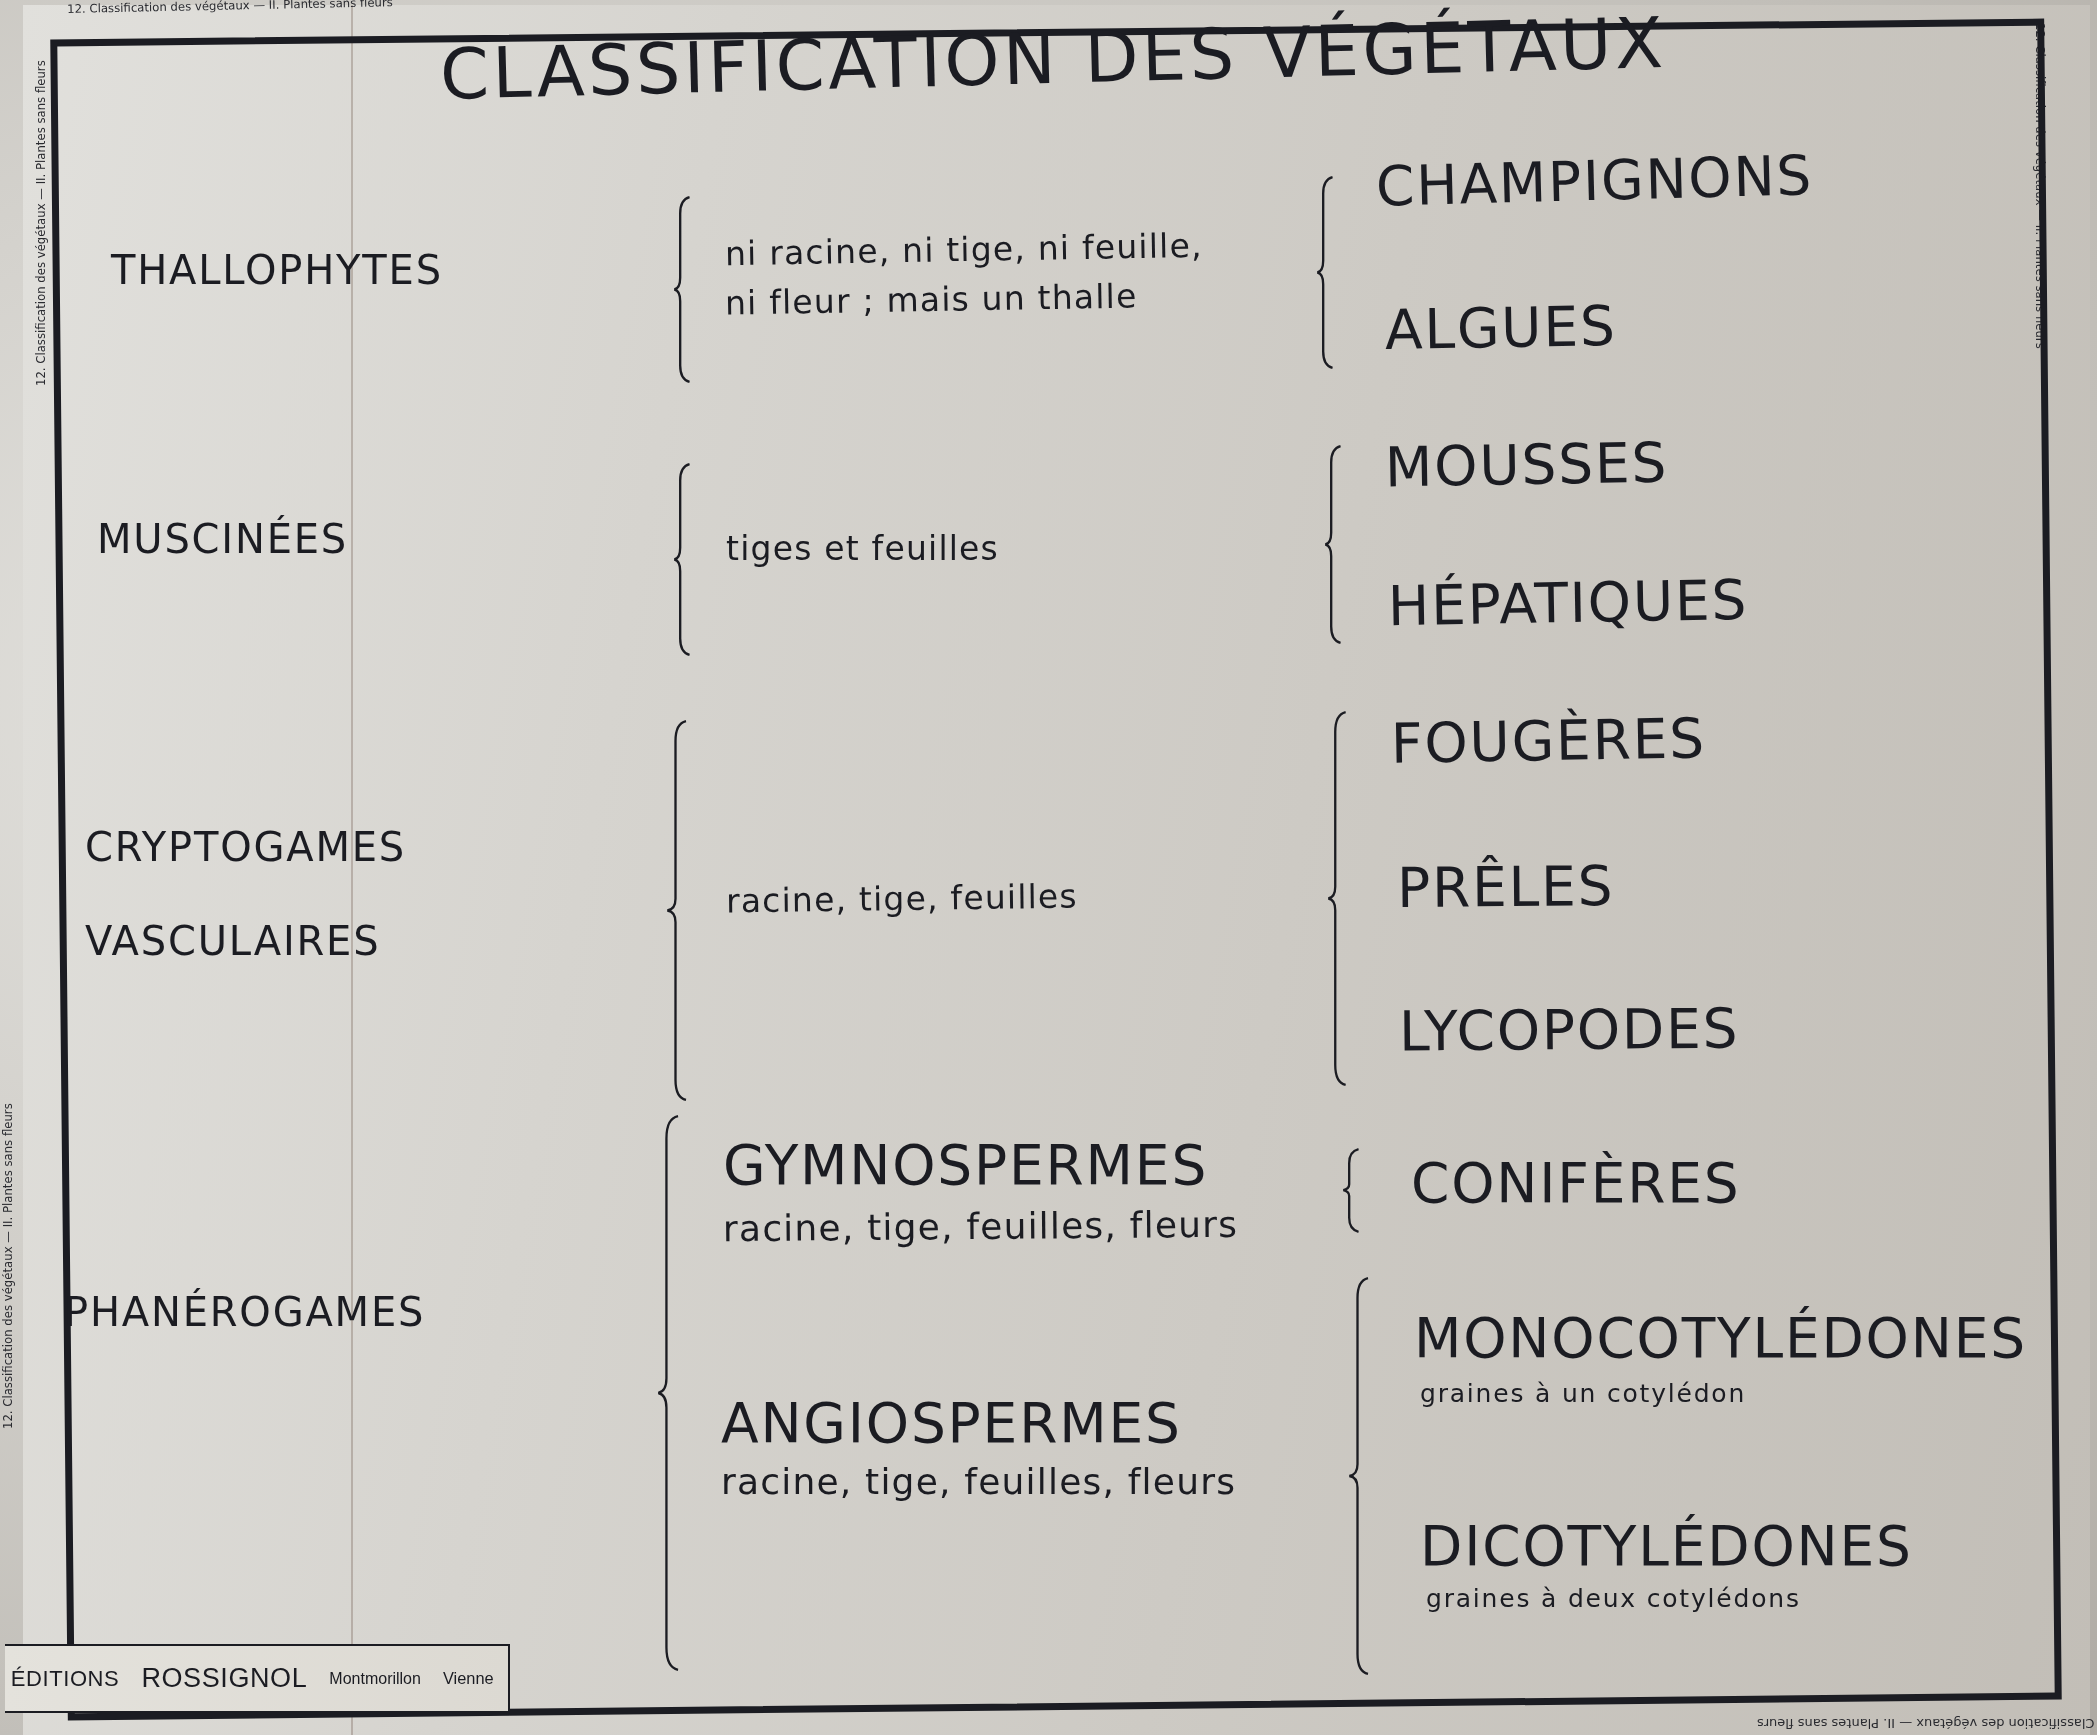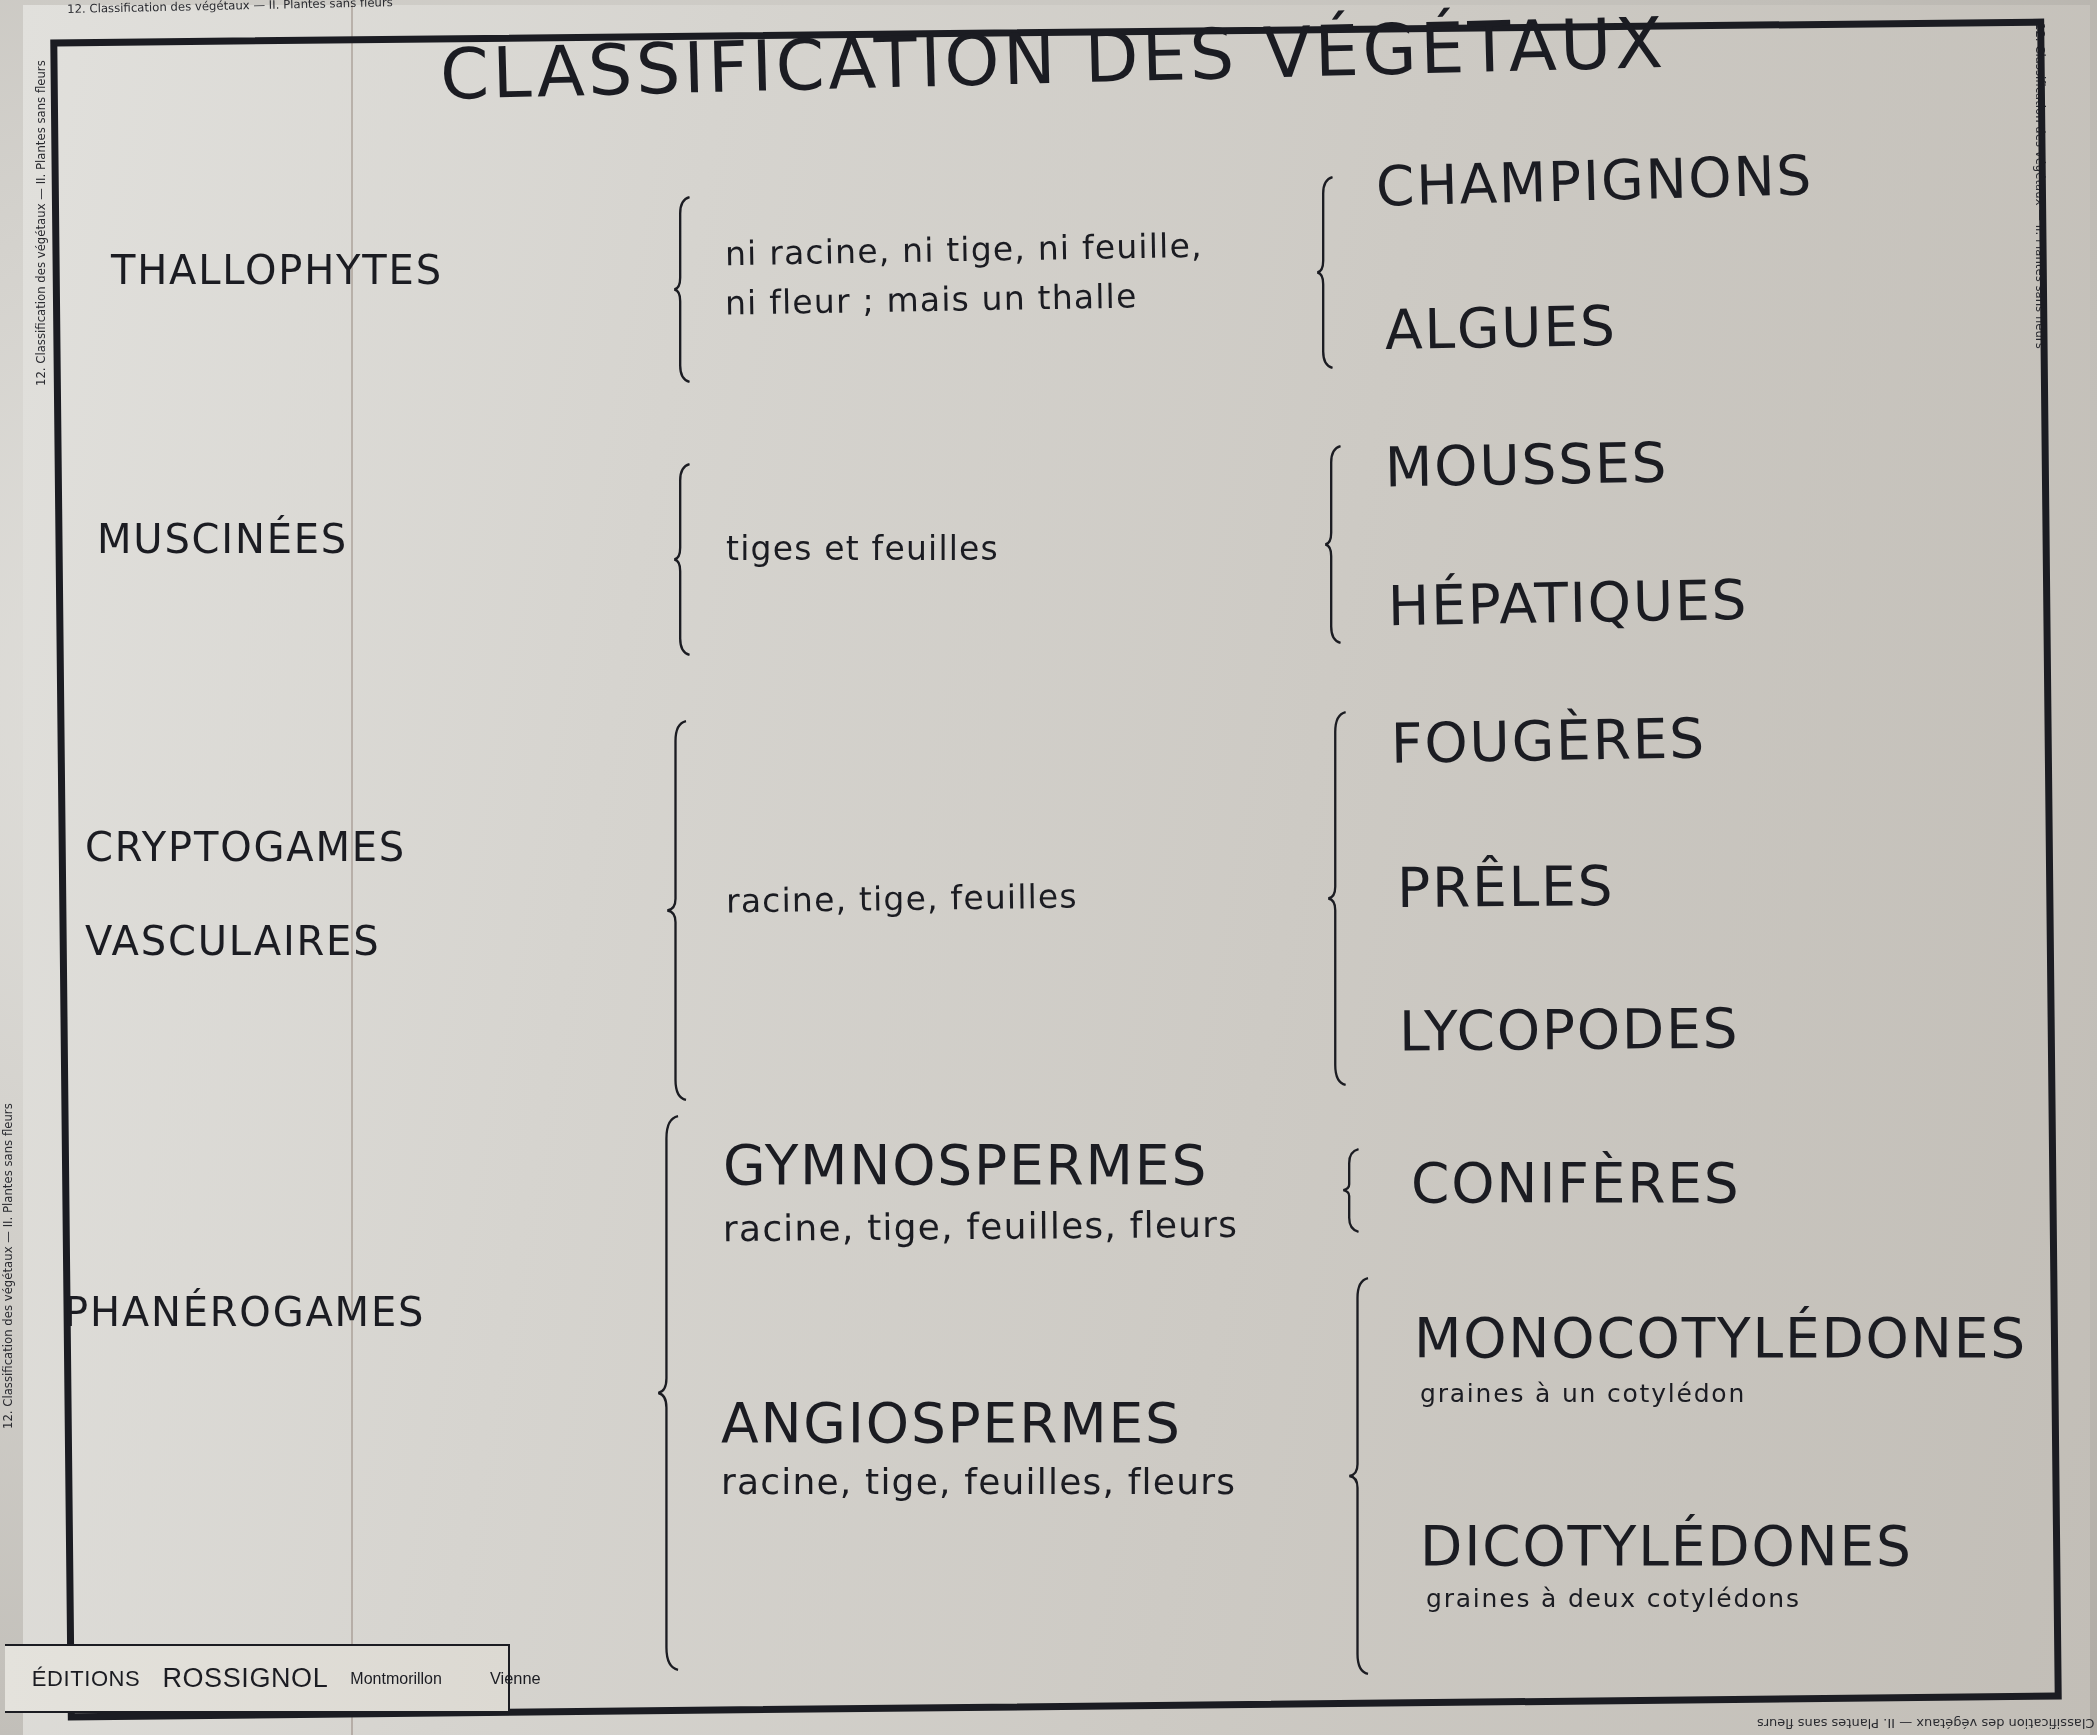--- a/index.html
+++ b/index.html
@@ -55,28 +55,28 @@
       position: absolute; font-size: 55px; letter-spacing: 1.8px; white-space: nowrap;
     }
     .leaf-desc {
       position: absolute; font-size: 25px; letter-spacing: 1.8px; white-space: nowrap;
     }
     .brace { position: absolute; }
     .brace svg { width: 100%; height: 100%; overflow: visible; }
     .publisher-box {
       position: absolute; left: 4.7px; top: 1644px; width: 505px; height: 69px;
       border: 2.9px solid #1b1c22; border-left: none;
-      display: flex; align-items: center; gap: 22px; padding-left: 27px;
+      display: flex; align-items: center; gap: 22px; padding-left: 6px;
       font-family: "Liberation Sans", sans-serif;
       background: linear-gradient(90deg, #e4e2dc, #dcd9d2);
     }
     .pub-1 { font-size: 22px; letter-spacing: 0.6px; }
     .pub-2 { font-size: 27px; letter-spacing: 0.6px; }
     .pub-3 { font-size: 16px; }
-    .pub-4 { font-size: 16.4px; margin-left: 26px; }
+    .pub-4 { font-size: 16.4px; }
     .plate-number {
       position: absolute; left: 1045px; top: 1709px; font-size: 23.4px;
       font-family: "Liberation Sans", sans-serif;
       margin-top: 44px;
     }
     .crease {
       position: absolute; top: 0; width: 1.8px; height: 100%; background: rgba(120,100,90,0.35);
     }
   </style>
 </head>

